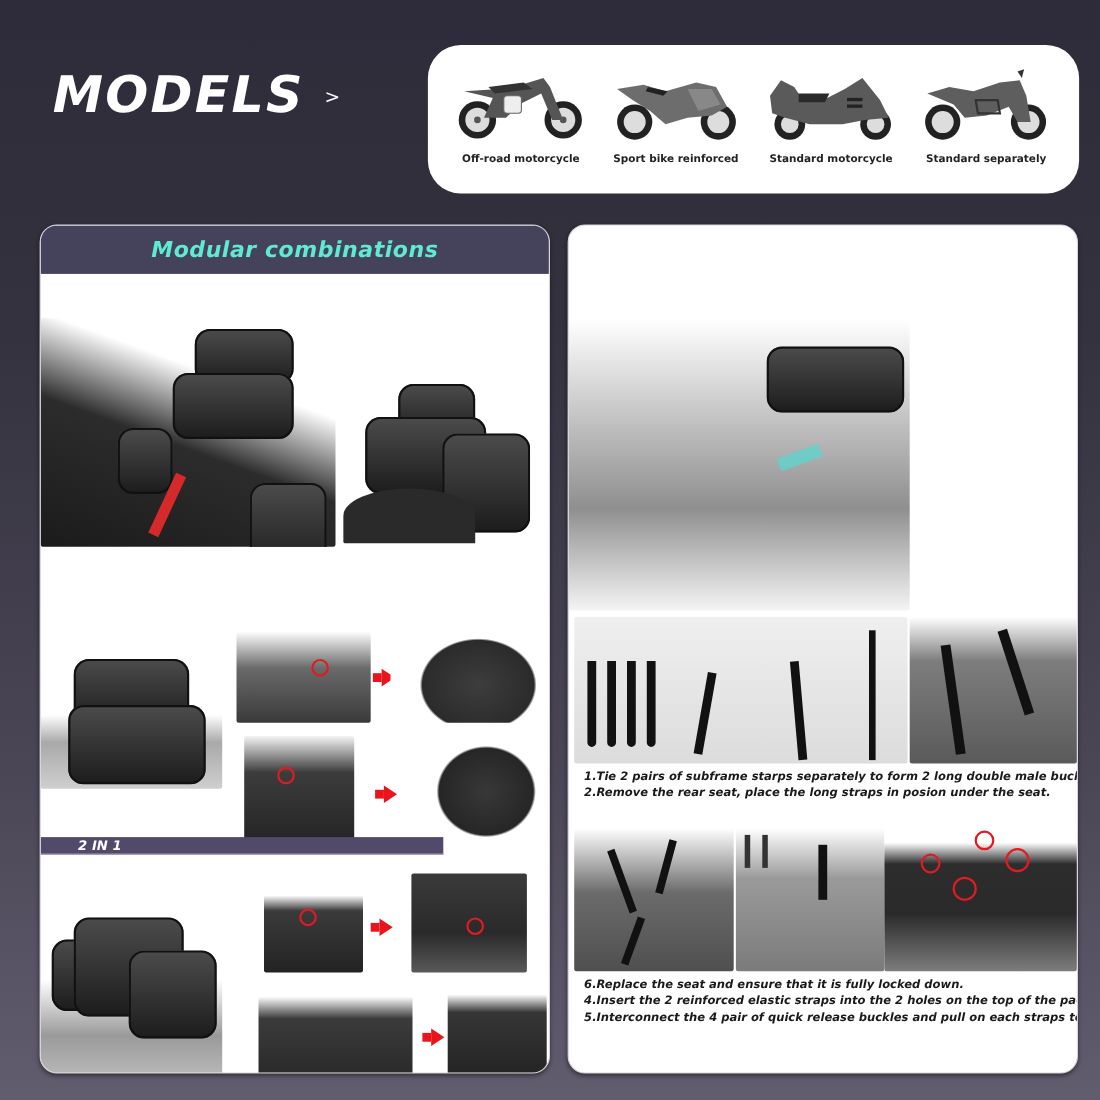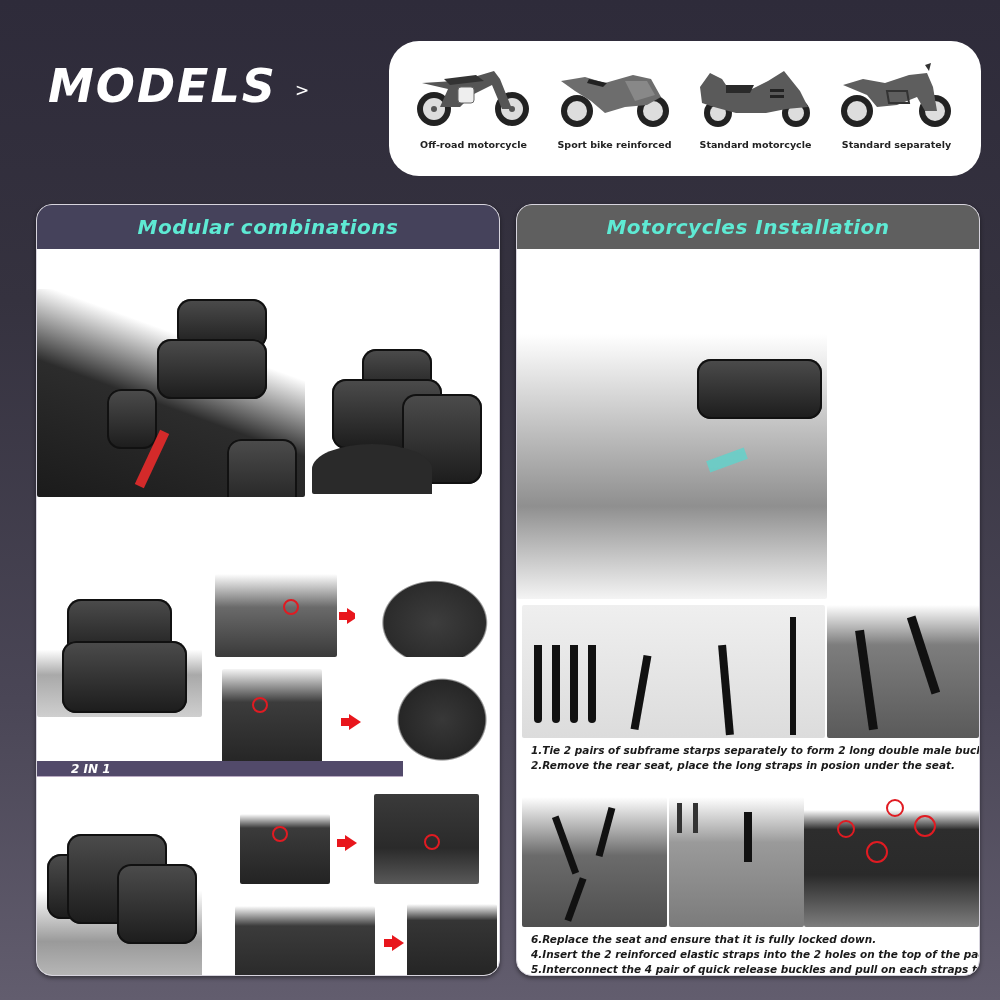--- a/index.html
+++ b/index.html
@@ -187,21 +187,20 @@
       <div class="red-circle" style="left:50px;top:40px;width:16px;height:16px;"></div>
     </div>
     <div class="photo" style="left:198px;top:657px;width:140px;height:80px;background:linear-gradient(180deg,#fff 0%,#3b3b3b 25%,#272727 100%);"></div>
     <div class="red-arrow" style="left:355px;top:686px;"></div>
     <div class="photo" style="left:370px;top:655px;width:90px;height:82px;background:linear-gradient(180deg,#fff 0%,#353535 20%,#222 100%);"></div>
 
   </div>
 </div>
 
 <div class="panel right">
-  <div class="panel-header">Motorcycles Installation</div>
   <div class="panel-body">
     <div class="photo fade" style="left:0;top:85px;width:310px;height:265px;">
       <div class="bagshape" style="left:180px;top:25px;width:125px;height:60px;"></div>
       <div style="position:absolute;left:190px;top:120px;width:40px;height:12px;background:#5fd3cc;transform:rotate(-20deg);opacity:0.8;"></div>
     </div>
 
     <div class="photo light" style="left:5px;top:356px;width:303px;height:133px;">
       <div class="strap" style="left:12px;top:40px;width:8px;height:78px;border-radius:0 0 6px 6px;"></div>
       <div class="strap" style="left:30px;top:40px;width:8px;height:78px;border-radius:0 0 6px 6px;"></div>
       <div class="strap" style="left:48px;top:40px;width:8px;height:78px;border-radius:0 0 6px 6px;"></div>

